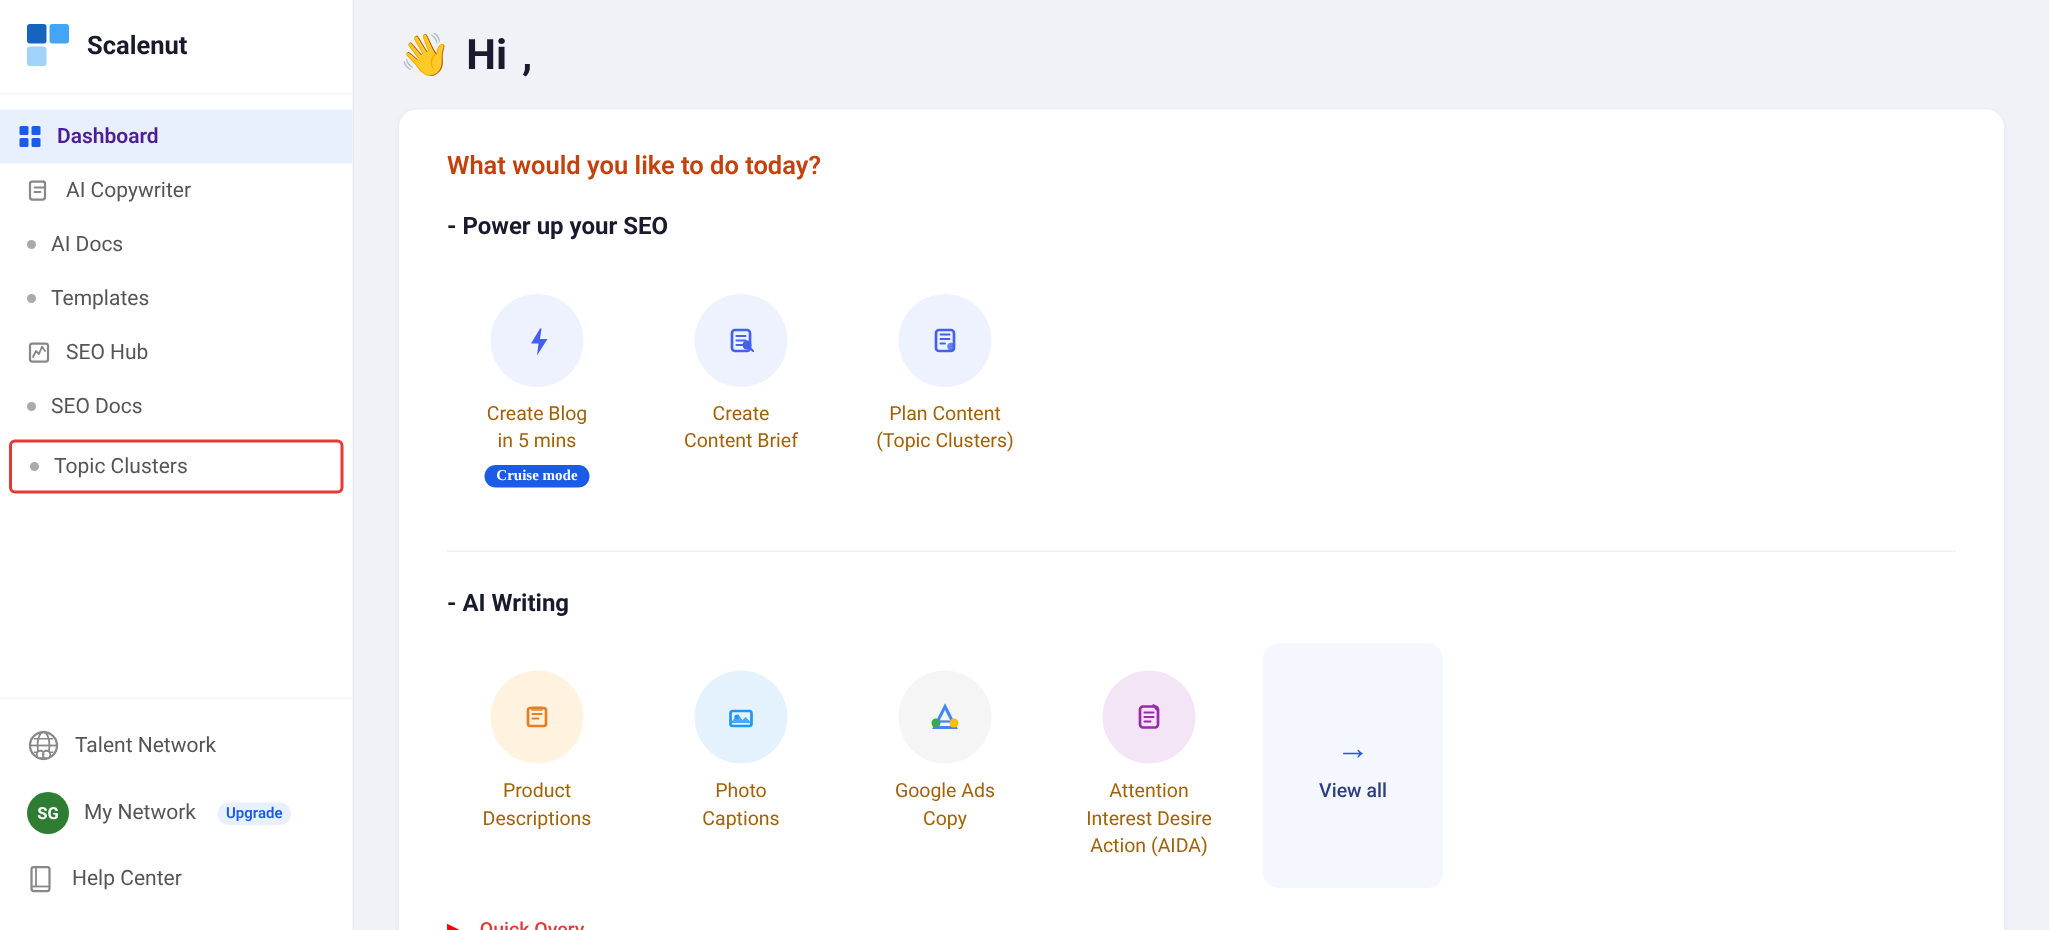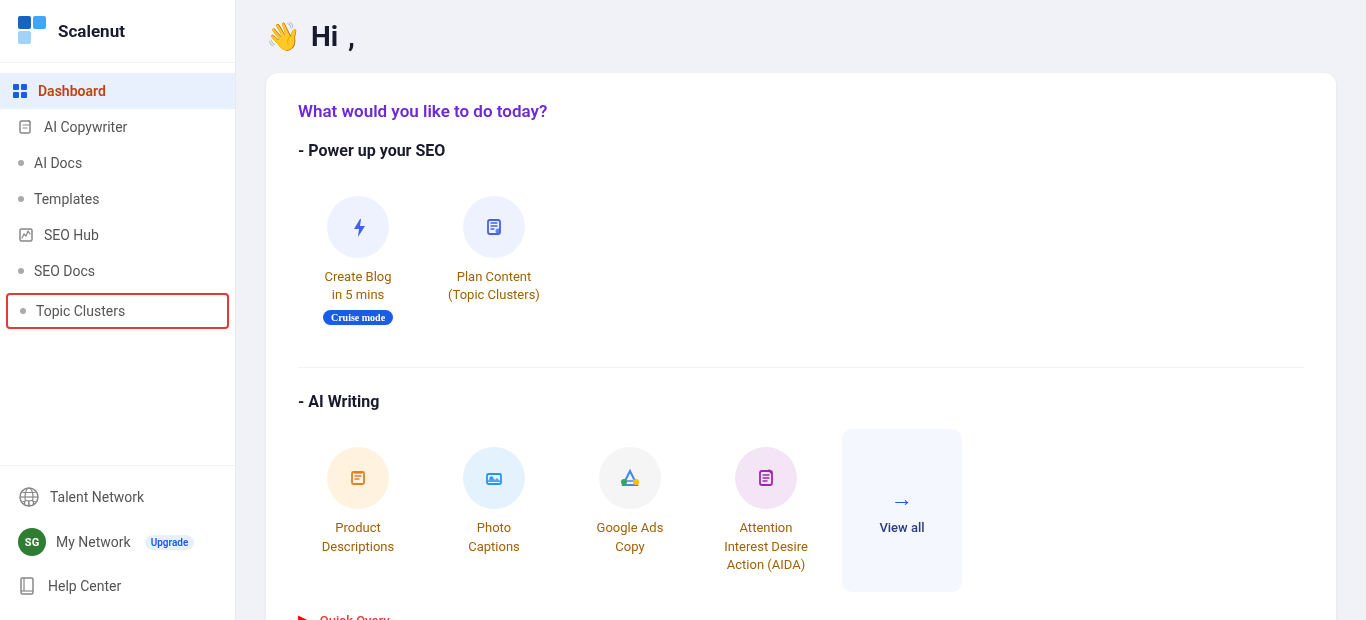--- a/index.html
+++ b/index.html
@@ -41,21 +41,21 @@
       padding: 10px 18px;
       gap: 10px;
       cursor: pointer;
       color: #555;
       font-size: 14px;
       border-radius: 0;
       position: relative;
     }
     .nav-item.active {
       background: #e8f0fe;
-      color: #c2410c;
+      color: #4c1d95;
       font-weight: 600;
       padding-left: 12px;
     }
     .nav-item.active::left { border-left: 3px solid #1a5ce8; }
     .nav-dot {
       width: 6px;
       height: 6px;
       border-radius: 50%;
       background: #aaa;
       flex-shrink: 0;
@@ -123,21 +123,21 @@
 
     .content-card {
       background: #fff;
       border-radius: 12px;
       padding: 28px 32px;
       box-shadow: 0 1px 4px rgba(0,0,0,0.06);
     }
     .section-question {
       font-size: 17px;
       font-weight: 600;
-      color: #6d28d9;
+      color: #c2410c;
       margin-bottom: 20px;
     }
     .section-title {
       font-size: 16px;
       font-weight: 700;
       color: #1a1a2e;
       margin-bottom: 18px;
     }
     .section-divider {
       border: none;
@@ -349,20 +349,32 @@
         <div class="item-icon-circle">
           <svg width="32" height="32" viewBox="0 0 32 32">
             <circle cx="16" cy="16" r="16" fill="#eef2ff"></circle>
             <path d="M18 8l-6 10h5l-1 8 7-11h-5l1-7z" fill="#4361ee"></path>
           </svg>
         </div>
         <span class="item-label">Create Blog<br>in 5 mins</span>
         <span class="cruise-badge">Cruise mode</span>
       </div>
 
+      <div class="item-card">
+        <div class="item-icon-circle">
+          <svg width="32" height="32" viewBox="0 0 32 32">
+            <circle cx="16" cy="16" r="16" fill="#eef2ff"></circle>
+            <rect x="10" y="9" width="12" height="14" rx="2" fill="none" stroke="#4361ee" stroke-width="1.8"></rect>
+            <path d="M13 13h6M13 16h6M13 19h4" stroke="#4361ee" stroke-width="1.4" stroke-linecap="round"></path>
+            <circle cx="20" cy="19" r="3" fill="#4361ee"></circle>
+            <path d="M22 21l2 2" stroke="#4361ee" stroke-width="1.4" stroke-linecap="round"></path>
+          </svg>
+        </div>
+        <span class="item-label">Create<br>Content Brief</span>
+      </div>
 
       <div class="item-card">
         <div class="item-icon-circle">
           <svg width="32" height="32" viewBox="0 0 32 32">
             <circle cx="16" cy="16" r="16" fill="#eef2ff"></circle>
             <rect x="10" y="9" width="12" height="14" rx="2" fill="none" stroke="#4361ee" stroke-width="1.8"></rect>
             <path d="M13 12h6M13 15h6M13 18h3" stroke="#4361ee" stroke-width="1.3" stroke-linecap="round"></path>
             <circle cx="20" cy="20" r="2.5" fill="#4361ee" opacity="0.8"></circle>
           </svg>
         </div>

